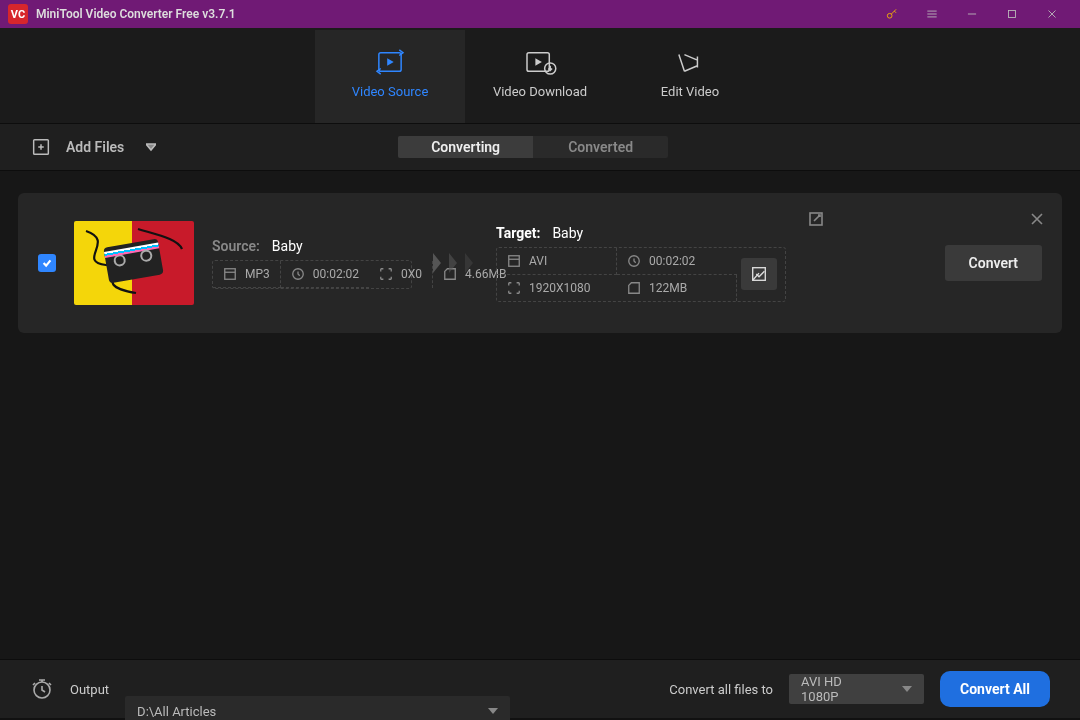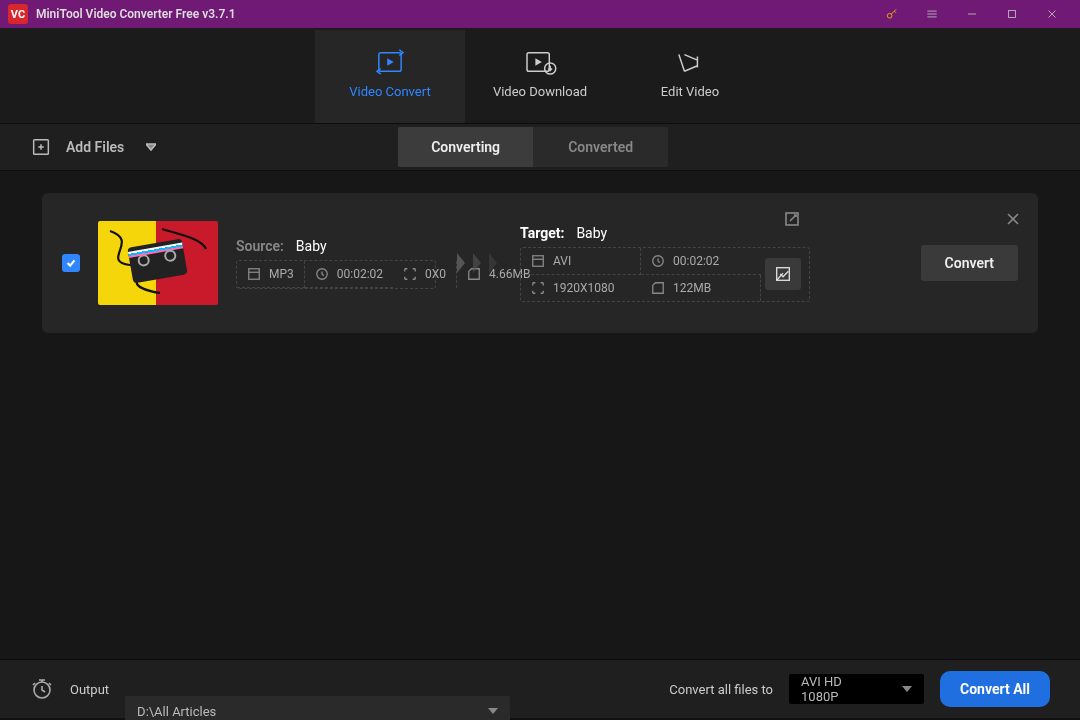--- a/index.html
+++ b/index.html
@@ -22,25 +22,25 @@
   .nav-icon { width: 34px; height: 28px; display: flex; align-items: center; justify-content: center; }
   .nav-icon svg { stroke: currentColor; fill: none; stroke-width: 1.6; }
 
   
   .toolbar { height: 48px; background: #1f1f1f; display: flex; align-items: center; padding: 0 30px; gap: 32px; border-top: 1px solid #0d0d0d; border-bottom: 1px solid #0d0d0d; }
   .addfiles { display: flex; align-items: center; gap: 14px; color: #bbb; font-weight: 600; font-size: 14px; cursor: pointer; }
   .addfiles svg { width: 22px; height: 22px; stroke: #bbb; fill: none; stroke-width: 1.6; }
   .addfiles-drop { margin-left: 8px; }
   .toolbar-center { flex: 1; display: flex; justify-content: center; }
   .seg { display: flex; background: #2a2a2a; border-radius: 2px; overflow: hidden; }
-  .seg-btn { width: 135px; height: 40px; display: flex; align-items: center; justify-content: center; font-size: 14px; font-weight: 600; color: #888; cursor: pointer; }
+  .seg-btn { width: 135px; height: 22px; display: flex; align-items: center; justify-content: center; font-size: 14px; font-weight: 600; color: #888; cursor: pointer; }
   .seg-btn.active { background: #3c3c3c; color: #eee; }
 
   
-  .list { background: #171717; height: 488px; padding: 22px 42px; }
+  .list { background: #171717; height: 488px; padding: 22px 18px; }
   .card { background: #262626; border-radius: 6px; height: 140px; display: flex; align-items: center; padding: 0 20px; gap: 18px; position: relative; }
   .check { width: 18px; height: 18px; background: #2f86ff; border-radius: 3px; display: flex; align-items: center; justify-content: center; flex: 0 0 auto; }
   .check svg { stroke: #fff; fill: none; stroke-width: 2.5; width: 12px; height: 12px; }
   .thumb { width: 120px; height: 84px; border-radius: 2px; flex: 0 0 auto; position: relative; overflow: hidden; }
   .thumb-left { position: absolute; left: 0; top: 0; width: 48%; height: 100%; background: #f4d60a; }
   .thumb-right { position: absolute; right: 0; top: 0; width: 52%; height: 100%; background: #c81a2a; }
   .cassette { position: absolute; width: 55px; height: 36px; left: 32px; top: 22px; background: #222; border-radius: 4px; transform: rotate(-10deg); }
   .cassette::before, .cassette::after { content: ""; position: absolute; width: 8px; height: 8px; border: 2px solid #aaa; border-radius: 50%; top: 9px; }
   .cassette::before { left: 8px; } .cassette::after { right: 8px; }
   .cass-stripe { position: absolute; top: 4px; left: 0; right: 0; height: 6px; background: linear-gradient(white 2px, deepskyblue 2px 4px, hotpink 4px); }
@@ -70,21 +70,21 @@
 
   .convert-btn { margin-left: auto; background: #3a3a3a; color: #eee; font-weight: 600; font-size: 14px; padding: 10px 24px; border-radius: 3px; cursor: pointer; }
 
   
   .footer { height: 59px; background: #1f1f1f; display: flex; align-items: center; padding: 0 30px; gap: 16px; border-top: 1px solid #0d0d0d; }
   .footer .clk { width: 24px; height: 24px; stroke: #aaa; fill: none; stroke-width: 1.6; }
   .outlabel { font-size: 13px; color: #ccc; }
   .outsel { width: 385px; height: 30px; background: #2a2a2a; border-radius: 2px; display: flex; align-items: center; padding: 0 12px; font-size: 13px; color: #bbb; cursor: pointer; margin-top: 44px; }
   .outsel .chev { margin-left: auto; }
   .spacer { flex: 1; }
-  .fmt-sel { width: 135px; height: 30px; background: #000000; border-radius: 2px; display: flex; align-items: center; padding: 0 12px; font-size: 13px; color: #bbb; cursor: pointer; gap: 21px; }
+  .fmt-sel { width: 135px; height: 30px; background: #404040; border-radius: 2px; display: flex; align-items: center; padding: 0 12px; font-size: 13px; color: #bbb; cursor: pointer; gap: 21px; }
   .convertall { background: #1f6fe0; color: #fff; font-weight: 700; font-size: 14px; padding: 10px 20px; border-radius: 10px; cursor: pointer; }
   .chev svg { width: 10px; height: 10px; fill: #888; }
 </style>
 </head>
 <body>
 
 <div class="titlebar">
   <div class="logo">
       <span class="logo-text">VC</span>
     </div>
@@ -121,21 +121,21 @@
 <div class="nav">
   <div class="nav-tab active">
     <div class="nav-icon">
       <svg viewBox="0 0 36 28" width="34" height="26">
           <rect x="6" y="4" width="24" height="20" rx="2"></rect>
           <path d="M15 10v8l7-4z" fill="currentColor" stroke="none"></path>
           <path d="M28 1l4 3-4 3"></path>
           <path d="M8 27l-4-3 4-3"></path>
         </svg>
     </div>
-    <span>Video Convert</span>
+    <span>Video Source</span>
   </div>
   <div class="nav-tab">
     <div class="nav-icon">
       <svg viewBox="0 0 36 28" width="34" height="26">
           <rect x="4" y="4" width="24" height="20" rx="2"></rect>
           <path d="M13 10v8l7-4z" fill="currentColor" stroke="none"></path>
           <circle cx="29" cy="21" r="6"></circle>
           <path d="M29 18v5m-2-2l2 2 2-2"></path>
         </svg>
     </div>

